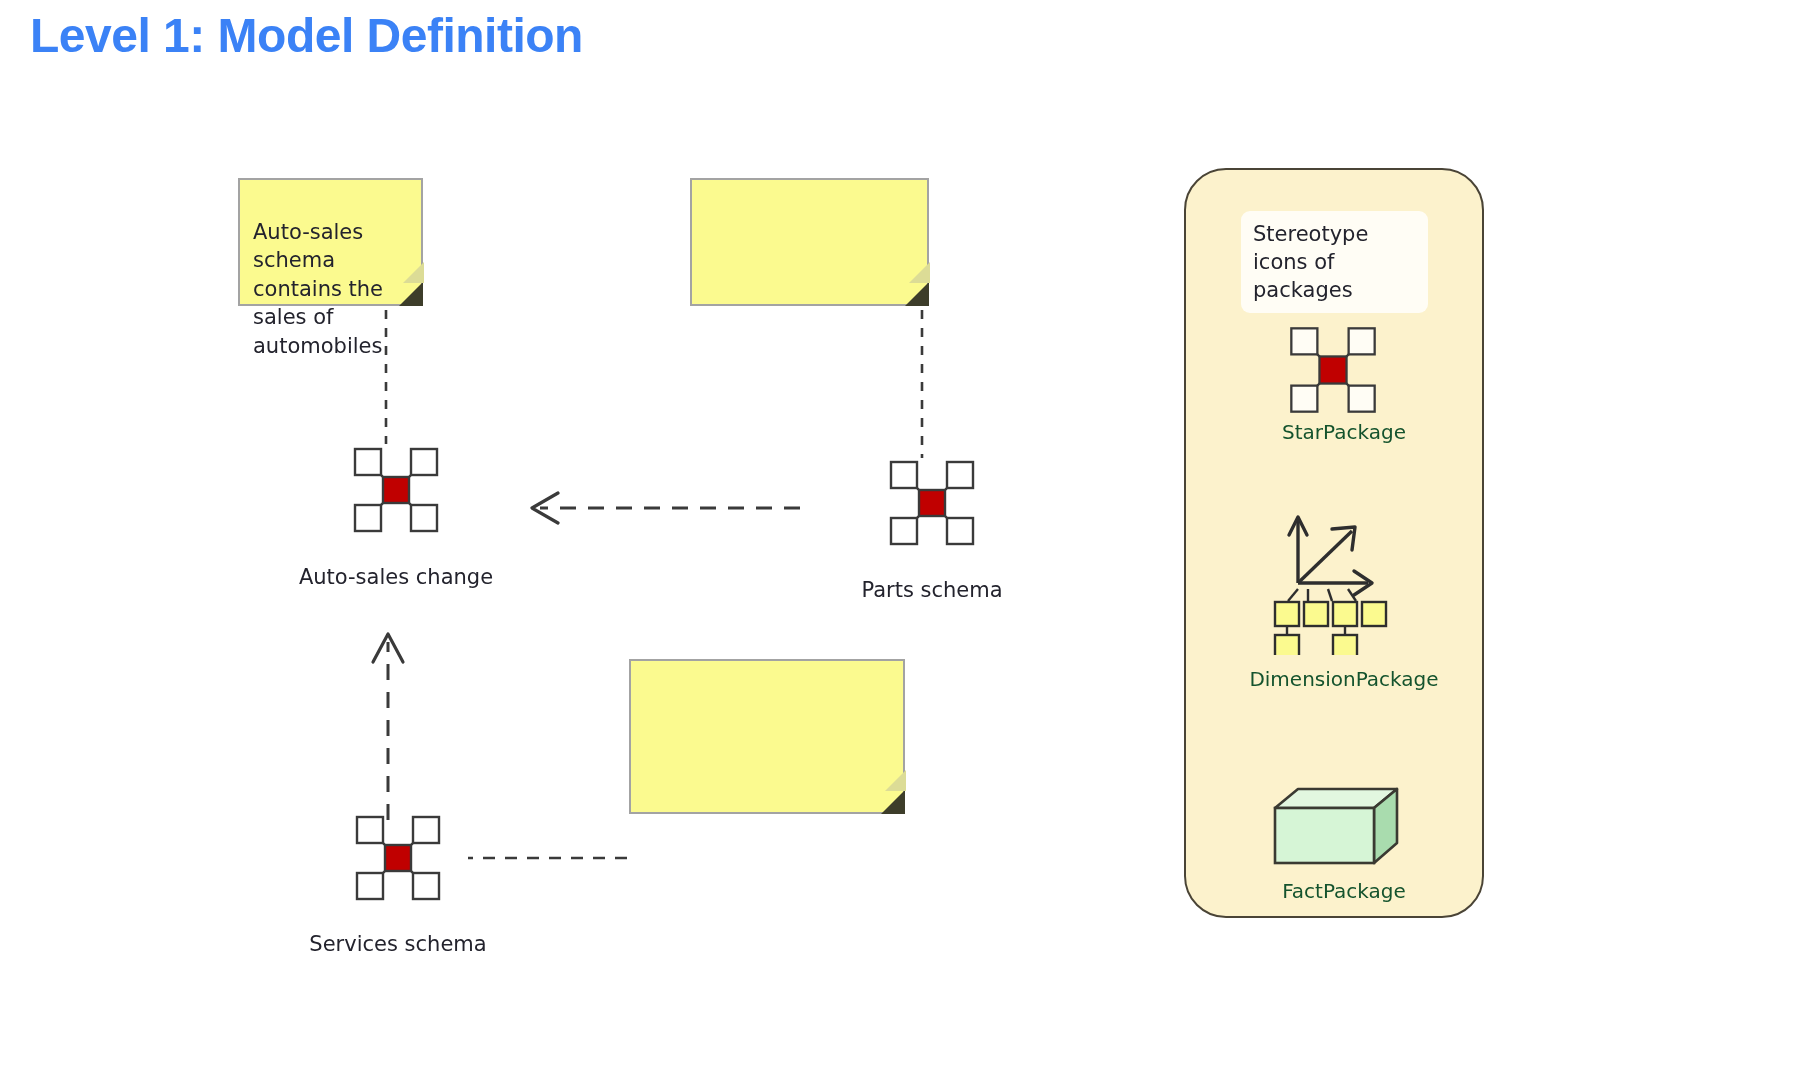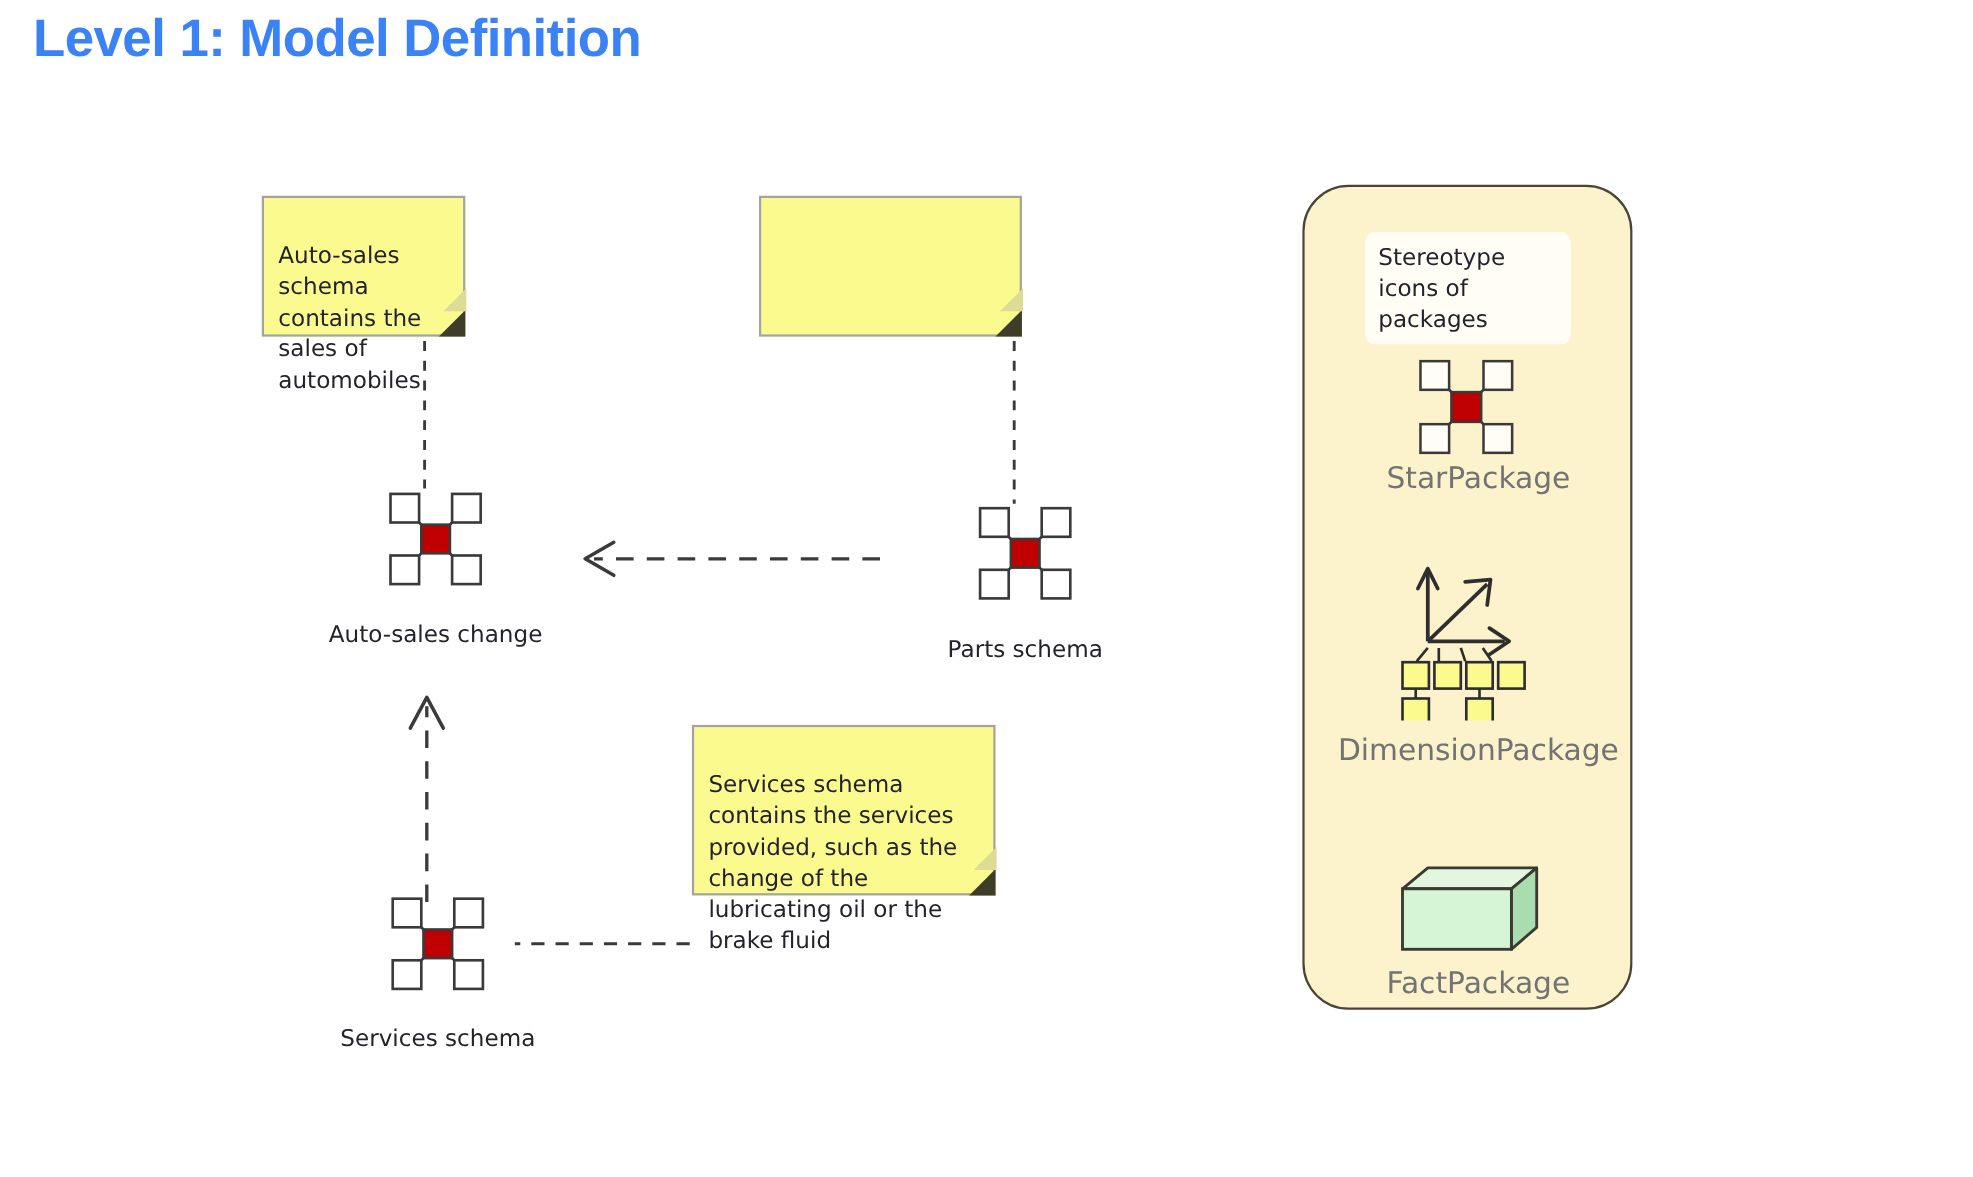--- a/index.html
+++ b/index.html
@@ -118,22 +118,22 @@
     color: #23232d;
     white-space: pre-line;
     margin-top: 21px;
   }
   .legend-label {
     position: absolute;
     width: 320px;
     left: 1184px;
     text-align: center;
     font-family: "DejaVu Sans", sans-serif;
-    font-size: 27px;
-    color: #737373;
+    font-size: 20px;
+    color: #14532d;
   }
   #legend-star-label { top: 420px; }
   #legend-dim-label  { top: 667px; }
   #legend-fact-label { top: 879px; }
 
   #legend-star-icon { position: absolute; left: 1283px; top: 320px; }
   #legend-dim-icon  { position: absolute; left: 1270px; top: 505px; }
   #legend-fact-icon { position: absolute; left: 1272px; top: 786px; }
 </style>
 </head>
@@ -163,21 +163,20 @@
   </span>
 </div>
 
 <div class="note" id="note-parts">
   <span class="fold">
     <span class="fold-inner"></span>
   </span>
 </div>
 
 <div class="note" id="note-services">
-  <span>Services schema contains the services provided, such as the change of the lubricating oil or the brake fluid</span>
   <span class="fold">
     <span class="fold-inner"></span>
   </span>
 </div>
 
 <svg class="star-icon" style="left:348px; top:442px;" width="96" height="96" viewBox="0 0 96 96" xmlns="http://www.w3.org/2000/svg">
   <line x1="22" y1="22" x2="48" y2="48" stroke="#3a3a3a" stroke-width="2.4"></line>
   <line x1="74" y1="22" x2="48" y2="48" stroke="#3a3a3a" stroke-width="2.4"></line>
   <line x1="22" y1="74" x2="48" y2="48" stroke="#3a3a3a" stroke-width="2.4"></line>
   <line x1="74" y1="74" x2="48" y2="48" stroke="#3a3a3a" stroke-width="2.4"></line>

